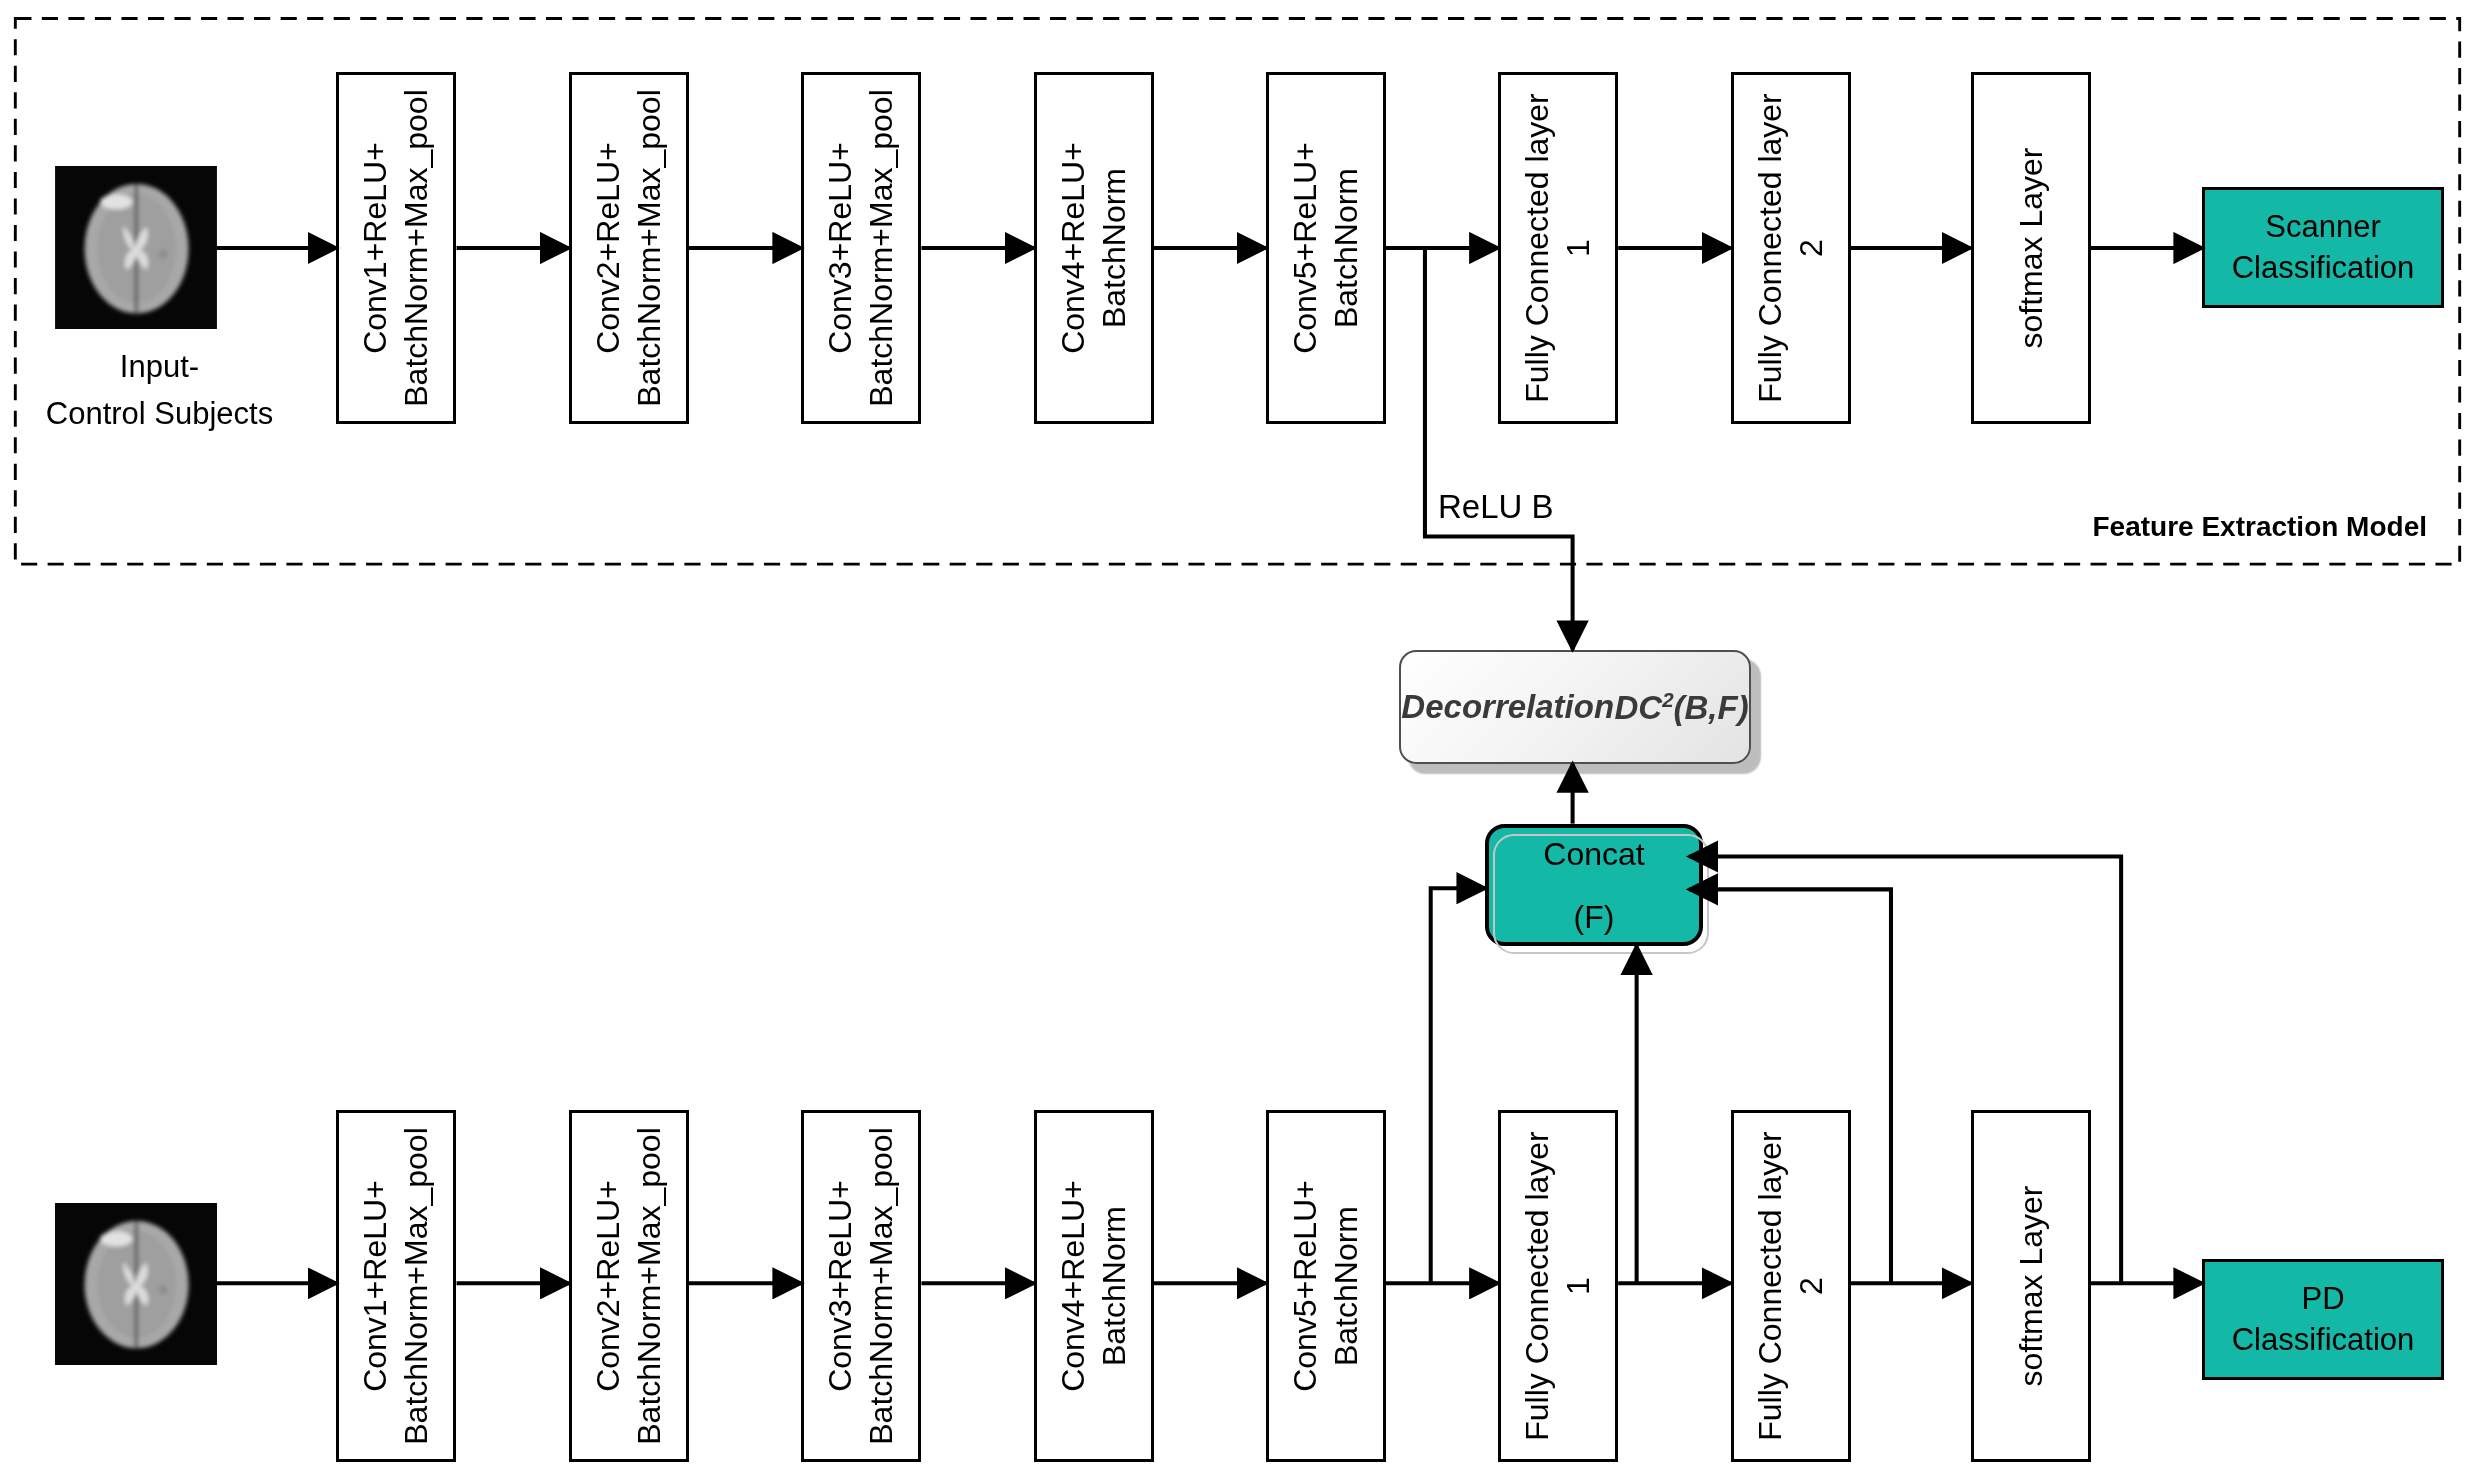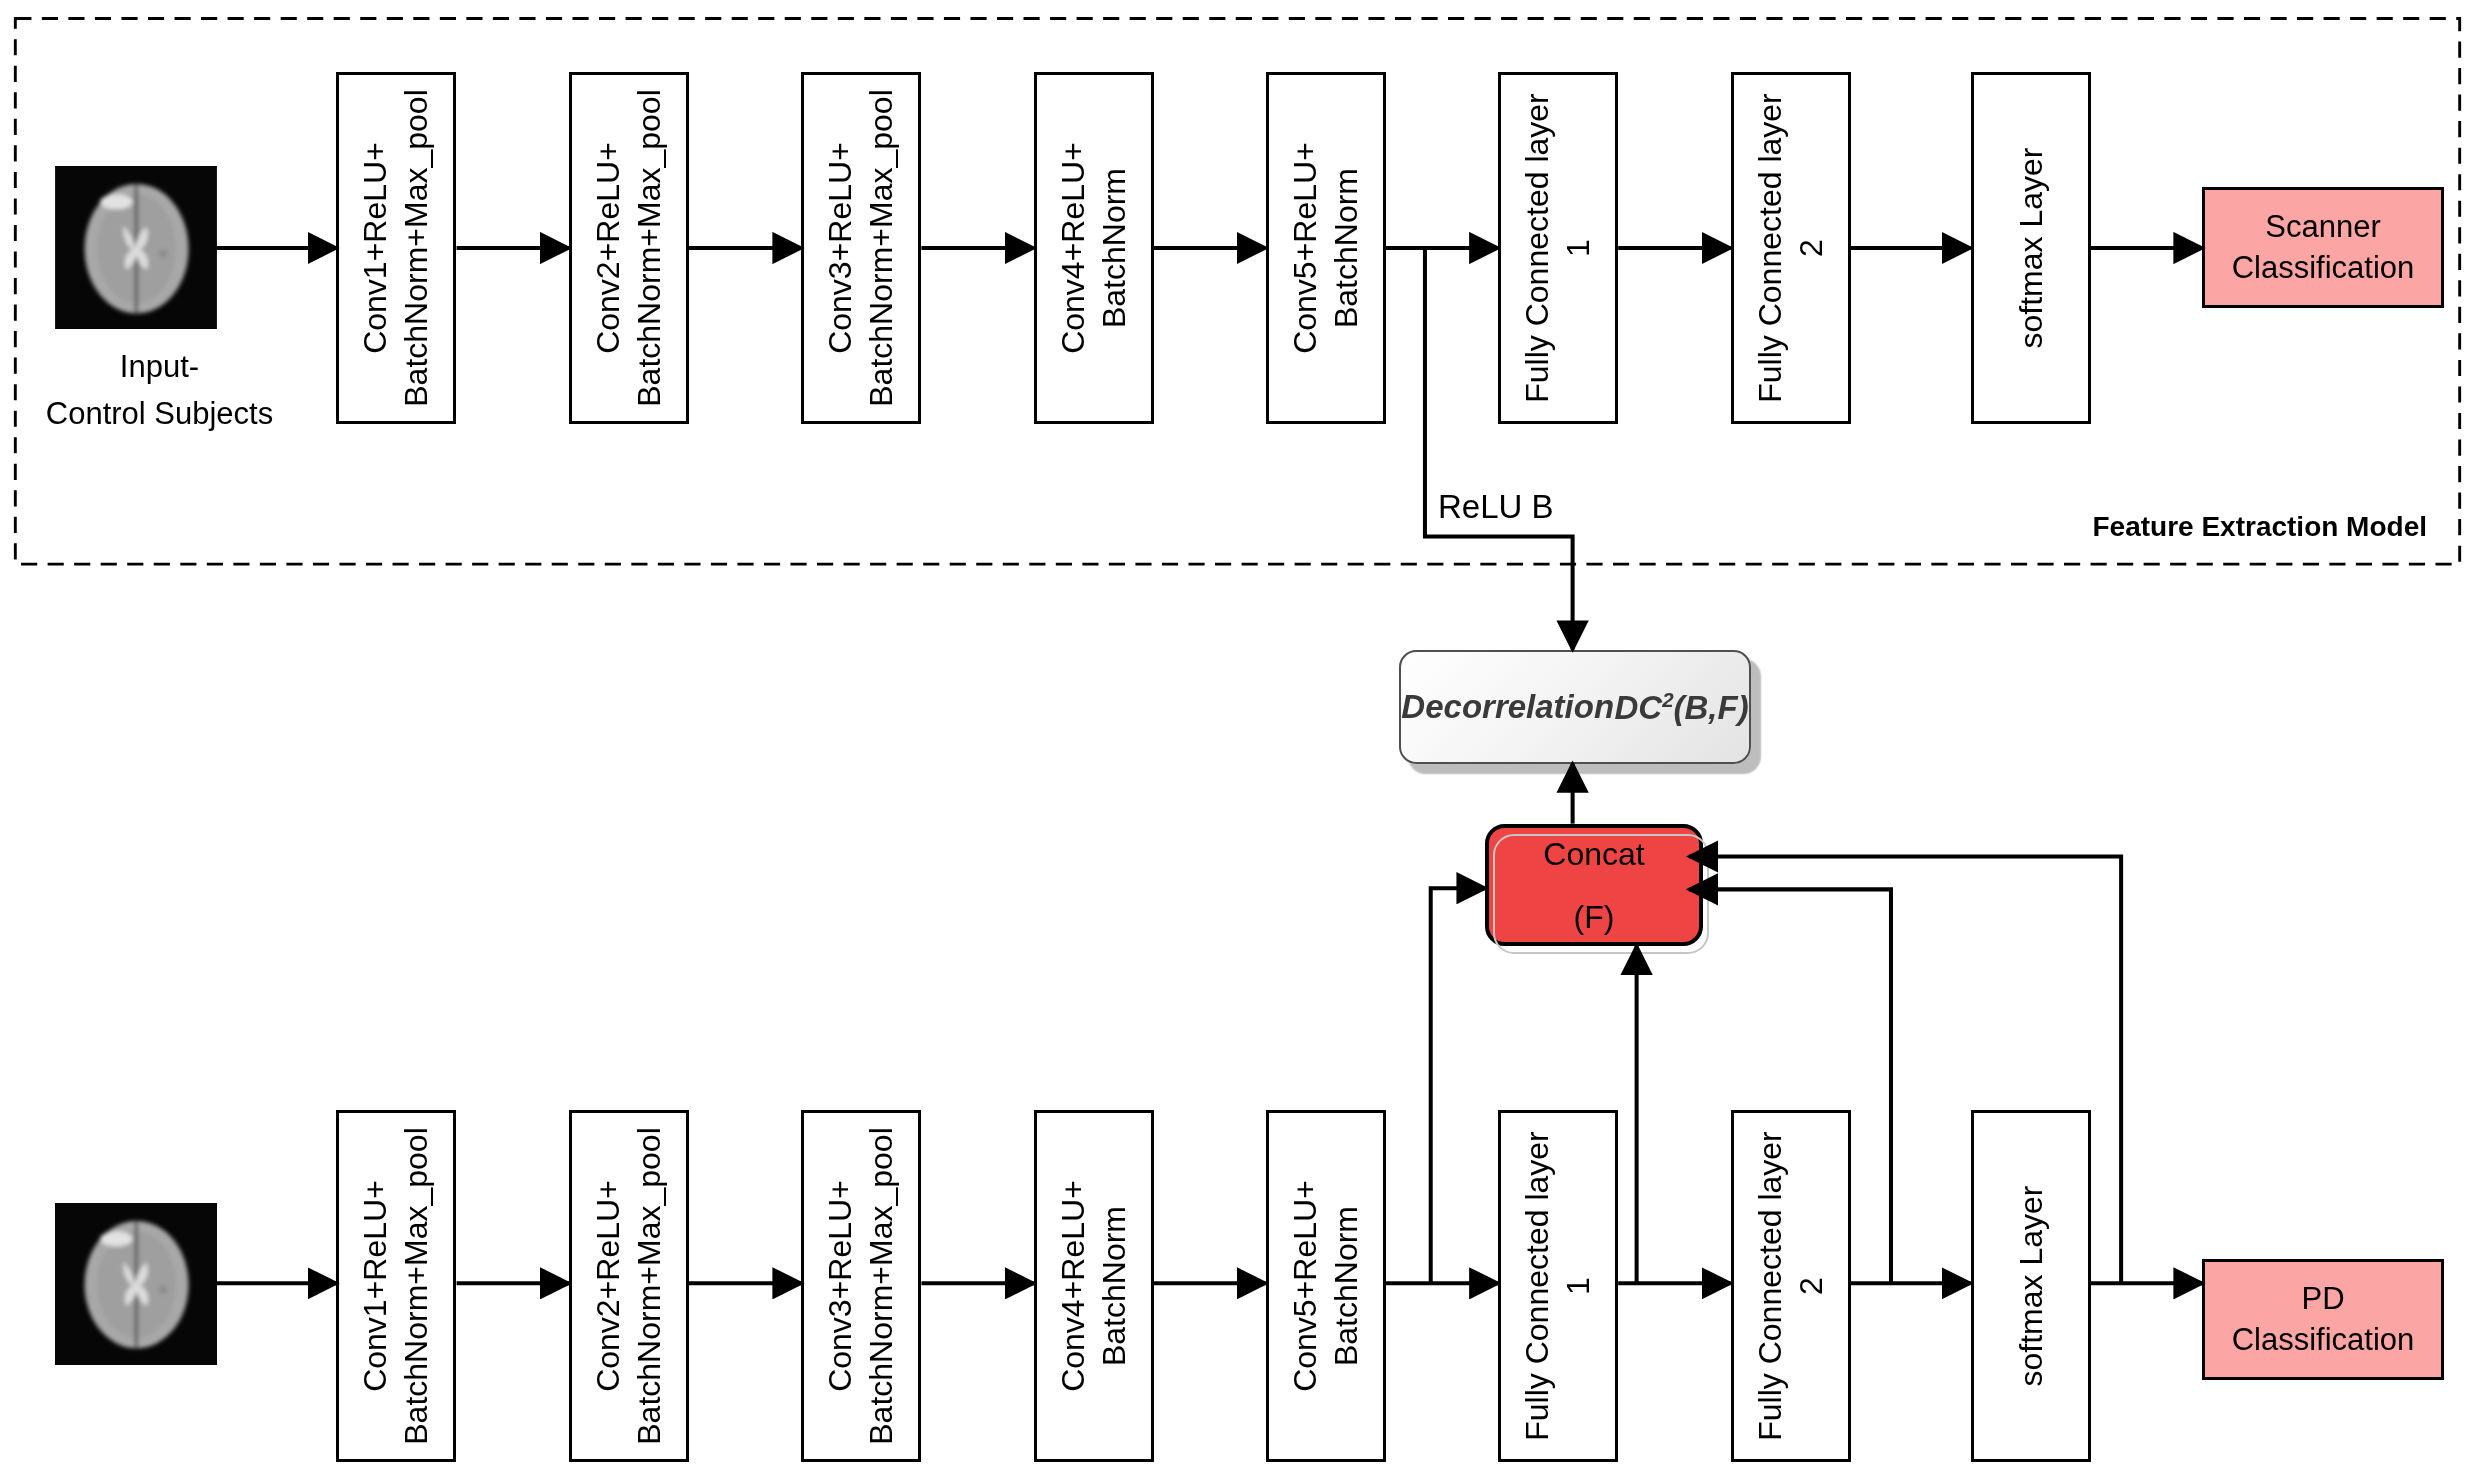--- a/index.html
+++ b/index.html
@@ -30,21 +30,21 @@
     white-space: nowrap;
     font-size: 32px;
     line-height: 1.28;
     color: #000;
   }
   
   .obox {
     position: absolute;
     width: 242px;
     height: 121px;
-    background: #fca5a5;
+    background: #14b8a6;
     border: 3.5px solid #000;
     box-sizing: border-box;
     display: flex;
     flex-direction: column;
     align-items: center;
     justify-content: center;
     font-size: 31px;
     line-height: 1.3;
     text-align: center;
     z-index: 2;
@@ -71,21 +71,21 @@
   }
   .decorr sup { font-size: 0.62em; }
   
   .concat {
     position: absolute;
     left: 1485px; top: 824px;
     width: 218px; height: 122px;
     box-sizing: border-box;
     border: 4px solid #000;
     border-radius: 19.6px;
-    background: #ef4444;
+    background: #14b8a6;
     display: flex;
     flex-direction: column;
     align-items: center;
     justify-content: space-between;
     padding: 8px 0 5.8px 0;
     font-size: 32px;
     z-index: 2;
   }
   .concat::after {
     content: "";

